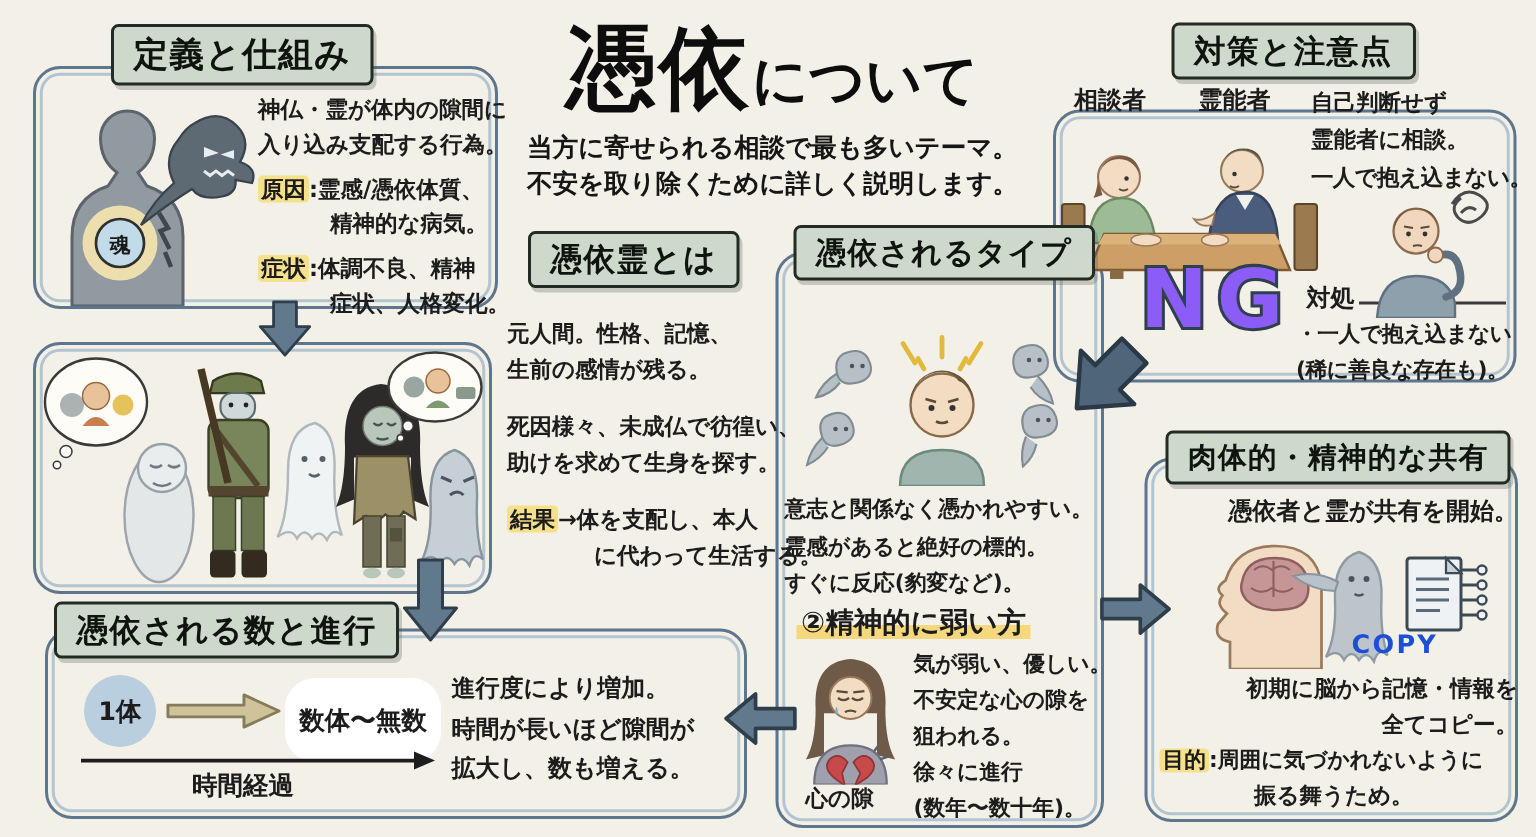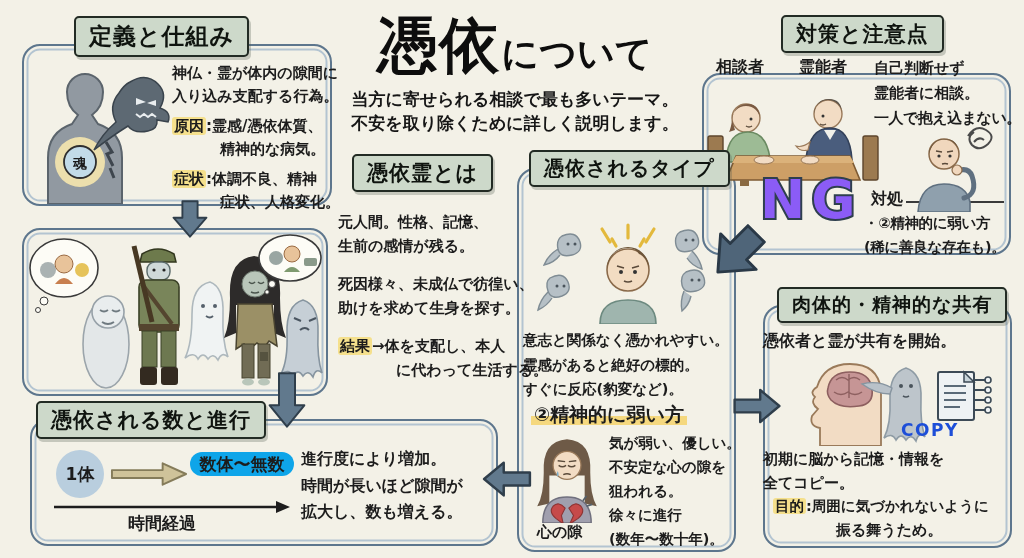--- a/index.html
+++ b/index.html
@@ -34,25 +34,25 @@
     -webkit-text-stroke: 4px #2e3f4e; paint-order: stroke fill;
     letter-spacing: 6px; z-index: 3;
   }
   .deal-dash { position: absolute; width: 98px; border-top: 2.5px solid #3a3a3a; z-index: 1; }
   .circle-start {
     position: absolute; width: 48px; height: 48px; border-radius: 50%;
     background: #b9cede; display: flex; align-items: center; justify-content: center;
     font-weight: 700; font-size: 17px; z-index: 3;
   }
   .blob-end {
-    position: absolute; width: 104px; height: 24px; border-radius: 20px;
-    background: #0ea5e9; display: flex; align-items: center; justify-content: center;
+    position: absolute; width: 104px; height: 56px; border-radius: 20px;
+    background: #ffffff; display: flex; align-items: center; justify-content: center;
     font-weight: 700; font-size: 17px; z-index: 3;
   }
-  .center { text-align: left; }
+  .center { text-align: right; }
   svg { display: block; }
 </style>
 </head>
 <body>
 
 <div class="stage">
 
   <div class="title-block">
     <div>
       <span class="title-main">憑依</span><span class="title-suffix">について</span>
@@ -292,21 +292,21 @@
     <path d="M17,34 a15,15 0 0 1 30,0 q-1,-14 -12,-15 q-14,-1 -18,15 z" fill="#6b5439"></path>
     <circle cx="27" cy="36" r="1.6" fill="#333"></circle>
       <circle cx="38" cy="36" r="1.6" fill="#333"></circle>
     <path d="M24,31 l6,1 M41,31 l-6,1 M30,44 q3,-1 6,0" stroke="#5a4a3a" stroke-width="1.4" fill="none"></path>
     <path d="M6,92 q2,-28 26,-28 q22,0 26,18 l0,10 z" fill="#8fa0ad" stroke="#5f7080" stroke-width="1.6"></path>
     <path d="M52,78 q14,-4 8,-22 q-3,-8 -12,-6" fill="none" stroke="#5f7080" stroke-width="5" stroke-linecap="round"></path>
     <circle cx="45" cy="50" r="5" fill="#f0d7bd" stroke="#8a6a4a" stroke-width="1.2"></circle>
   </svg>
   <div class="txt" style="left:871px;top:189px;font-size:16px;">対処</div>
   <div class="txt" style="left:864px;top:211px;font-size:14.5px;line-height:24px;letter-spacing:-0.3px;">
-    <div>・②精神的に弱い方</div>
+    <div>・一人で抱え込まない</div>
     <div>(稀に善良な存在も)。</div>
   </div>
 
   <svg class="arrow" style="left:708px;top:224px;transform:rotate(45deg);" width="58" height="58" viewBox="0 0 60 60">
     <polygon points="18,2 42,2 42,28 56,28 30,58 4,28 18,28" fill="#4f6579" stroke="#2a3947" stroke-width="3" stroke-linejoin="round"></polygon>
   </svg>
 
   <svg class="arrow" style="left:733px;top:387px;" width="48" height="38" viewBox="0 0 60 44">
     <polygon points="2,14 34,14 34,2 58,22 34,42 34,30 2,30" fill="#61798d" stroke="#2f3e4b" stroke-width="3" stroke-linejoin="round"></polygon>
   </svg>

